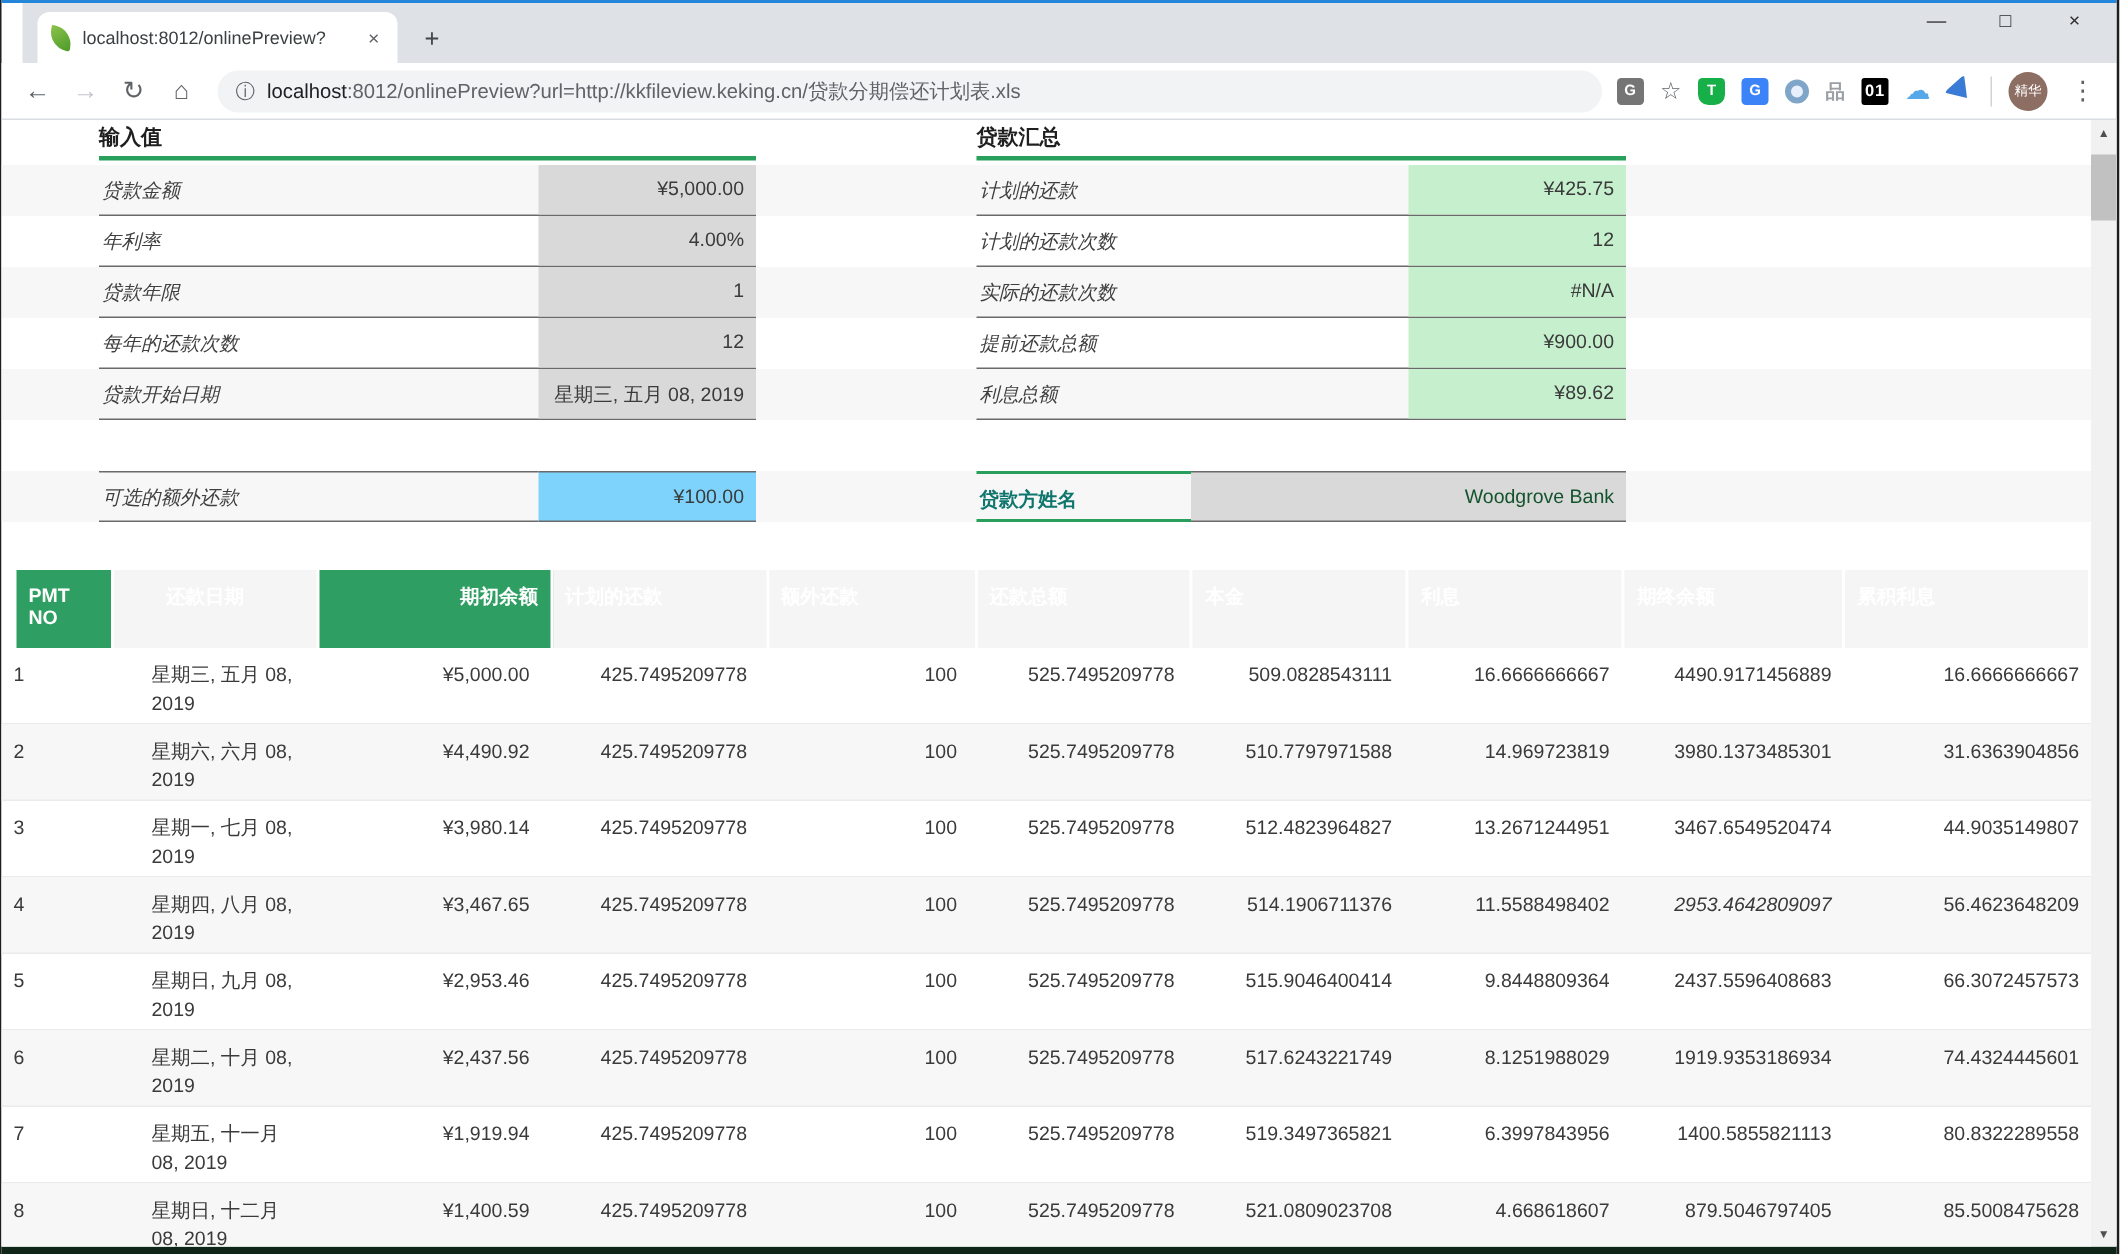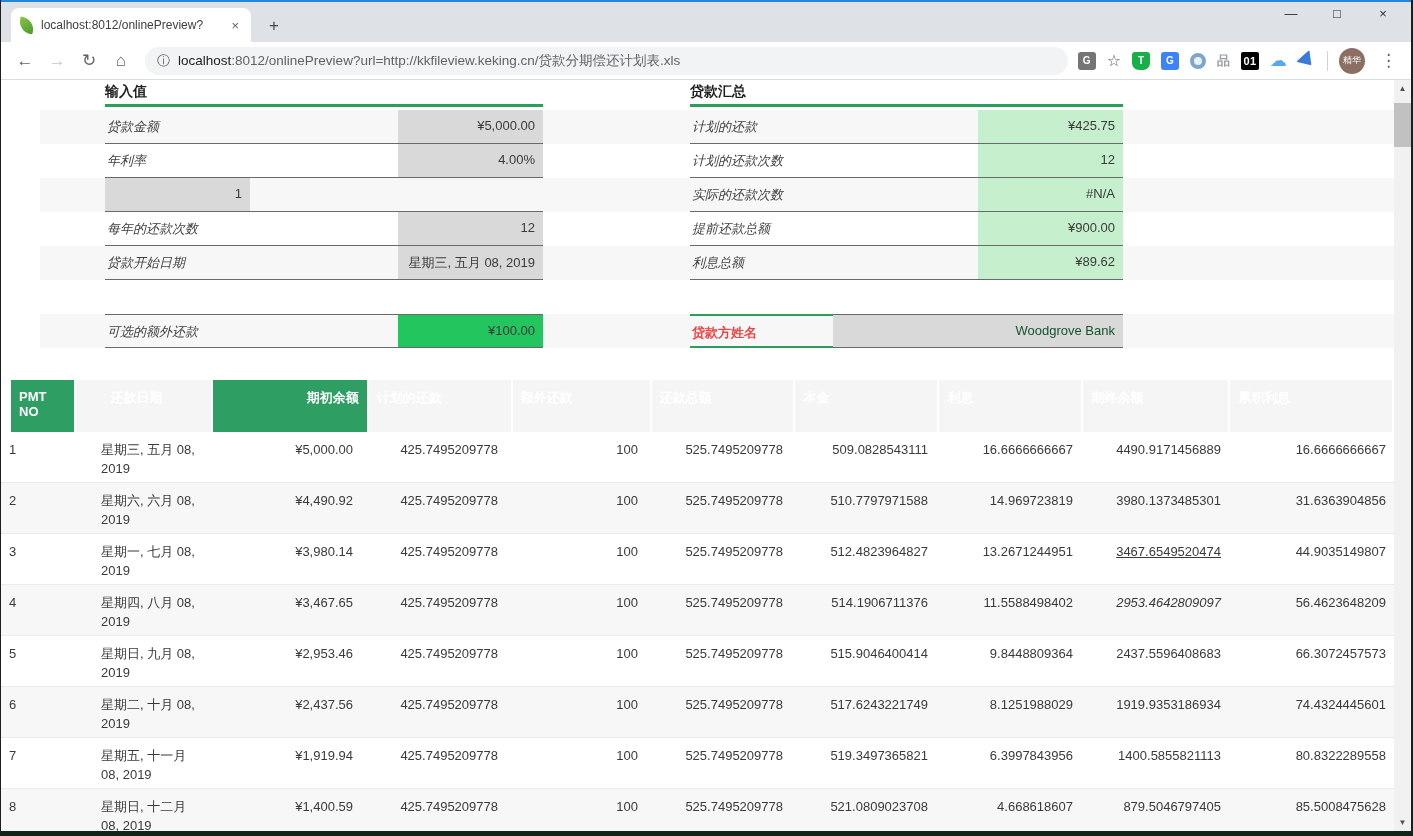--- a/index.html
+++ b/index.html
@@ -3,21 +3,21 @@
 <meta charset="utf-8">
 <style>
   * { margin:0; padding:0; box-sizing:border-box; }
   html,body { width:1413px; height:836px; overflow:hidden;
     font-family:"Liberation Sans","DejaVu Sans",sans-serif; }
   .window { width:1413px; height:836px; background:#fff; position:relative;
     border-left:1px solid #1e1e1e; border-right:2px solid #1e1e1e; }
 
   
   .top-blue { height:2px; background:#2386d9; }
-  .titlebar { height:40px; background:#dee1e6; display:flex; align-items:flex-end; position:relative; }
+  .titlebar { height:40px; background:#dee1e6; display:flex; align-items:flex-end; position:relative;margin-left:14px; }
   .tab { width:240px; height:34px; background:#fff; border-radius:8px 8px 0 0;
     display:flex; align-items:center; padding:0 8px; margin-left:10px; gap:7px; }
   .tab-title { flex:1; font-size:12px; color:#3c4043; white-space:nowrap; overflow:hidden; }
   .tab-close { font-size:13px; color:#5f6368; padding:0 4px; cursor:default; }
   .leaf { width:15px; height:15px; background:linear-gradient(135deg,#8bc34a,#4c9a2a);
     border-radius:0 85% 10% 85%; transform:rotate(12deg); flex:0 0 auto; }
   .newtab { font-size:17px; color:#44474a; margin:0 0 6px 10px; padding:0 8px; }
   .win-controls { position:absolute; right:4px; top:4px; display:flex; gap:26px; padding-right:14px; }
   .win-controls span { font-size:13px; color:#2b2b2b; width:20px; text-align:center; }
 
@@ -48,40 +48,40 @@
     border-top:13px solid #3a7bd5; transform:rotate(-42deg); border-radius:3px; }
   .vdiv { width:1px; height:20px; background:#d0d3d6; }
   .avatar { width:26px; height:26px; border-radius:50%; background:#8d6e63; color:#fff;
     font-size:9px; display:flex; align-items:center; justify-content:center; }
   .dots { font-size:17px; color:#5f6368; padding:0 4px; }
 
   
   .content { position:relative; height:751px; background:#fff; overflow:hidden; }
   .sheet { position:absolute; left:0; top:0; width:1393px; font-size:13px; color:#3a3a3a; }
 
-  .summary-area { position:relative; height:300px;margin-left:39px; }
+  .summary-area { position:relative; height:300px; }
   .stripes { position:absolute; left:0; top:30px; right:0; height:238px;
     background:repeating-linear-gradient(to bottom,#f7f7f7 0 34px,#ffffff 34px 68px); }
   .sec { position:absolute; top:0; }
   .sec-title { position:absolute; top:3px; left:0; font-weight:bold; font-size:14px; color:#1f1f1f; }
   .sec-underline { position:absolute; top:24px; left:0; right:0; height:3px; background:#28a05c; }
   .sec-rows { position:absolute; top:30px; left:0; right:0; }
   .srow { height:34px; display:flex; border-bottom:1px solid #6a6a6a; }
   .srow .lbl { flex:1; font-style:italic; color:#3f3f3f; padding:8px 8px 0 2px; }
   .srow .val { width:145px; text-align:right; padding:8px 8px 0 4px; }
   .inputs-sec .val { background:#d9d9d9; }
   .loan-sec .val { background:#c6efce; }
 
   .extra-row { position:absolute; top:234px; height:34px; display:flex; }
   .extra-row .lbl { flex:1; font-style:italic; color:#3f3f3f; padding:8px 8px 0 2px;
     border-top:1px solid #6a6a6a; border-bottom:1px solid #6a6a6a; }
-  .extra-row .val { width:145px; text-align:right; padding:8px 8px 0 4px; background:#22c55e;
+  .extra-row .val { width:145px; text-align:right; padding:8px 8px 0 4px; background:#7dd3fc;
     border-top:1px solid #6a6a6a; border-bottom:1px solid #6a6a6a; }
   .lender-row { position:absolute; top:234px; height:34px; display:flex; }
-  .lender-row .lbl { width:143px; font-weight:bold; color:#ef4444; padding:8px 8px 0 2px;
+  .lender-row .lbl { width:143px; font-weight:bold; color:#0f766e; padding:8px 8px 0 2px;
     border-top:2px solid #28a05c; border-bottom:2px solid #28a05c; }
   .lender-row .val { flex:1; text-align:right; padding:8px 8px 0 4px; background:#d9d9d9;
     color:#14532d; border-top:1px solid #6a6a6a; border-bottom:1px solid #6a6a6a; }
 
   
   .sched-header { display:flex; height:52px;padding-left:10px; }
   .sched-header .hc { background:#f5f5f5; color:#fff; font-weight:bold; padding:9px 8px 0 8px;
     border-right:2px solid #fff; overflow:hidden; }
   .sched-header .hc.green { background:#2e9e62; }
   .sched-header .hc.r { text-align:right; }
@@ -158,20 +158,21 @@
           <div class="sec-rows">
               <div class="srow">
                 <div class="lbl">贷款金额</div>
                 <div class="val">¥5,000.00</div>
               </div>
               <div class="srow">
                 <div class="lbl">年利率</div>
                 <div class="val">4.00%</div>
               </div>
               <div class="srow">
+                <div class="lbl">贷款年限</div>
                 <div class="val">1</div>
               </div>
               <div class="srow">
                 <div class="lbl">每年的还款次数</div>
                 <div class="val">12</div>
               </div>
               <div class="srow">
                 <div class="lbl">贷款开始日期</div>
                 <div class="val">星期三, 五月 08, 2019</div>
               </div>
@@ -255,21 +256,21 @@
           </div>
           <div class="trow">
             <div class="tc" style="width: 65px;">3</div>
             <div class="tc datepad" style="width: 138px;">星期一, 七月 08, 2019</div>
             <div class="tc r" style="width: 157px;">¥3,980.14</div>
             <div class="tc r" style="width: 145px;">425.7495209778</div>
             <div class="tc r" style="width: 140px;">100</div>
             <div class="tc r" style="width: 145px;">525.7495209778</div>
             <div class="tc r" style="width: 145px;">512.4823964827</div>
             <div class="tc r" style="width: 145px;">13.2671244951</div>
-            <div class="tc r" style="width: 148px; text-decoration: underline;">3467.6549520474</div>
+            <div class="tc r" style="width: 148px;">3467.6549520474</div>
             <div class="tc r" style="width: 165px;">44.9035149807</div>
           </div>
           <div class="trow alt">
             <div class="tc" style="width: 65px;">4</div>
             <div class="tc datepad" style="width: 138px;">星期四, 八月 08, 2019</div>
             <div class="tc r" style="width: 157px;">¥3,467.65</div>
             <div class="tc r" style="width: 145px;">425.7495209778</div>
             <div class="tc r" style="width: 140px;">100</div>
             <div class="tc r" style="width: 145px;">525.7495209778</div>
             <div class="tc r" style="width: 145px;">514.1906711376</div>

